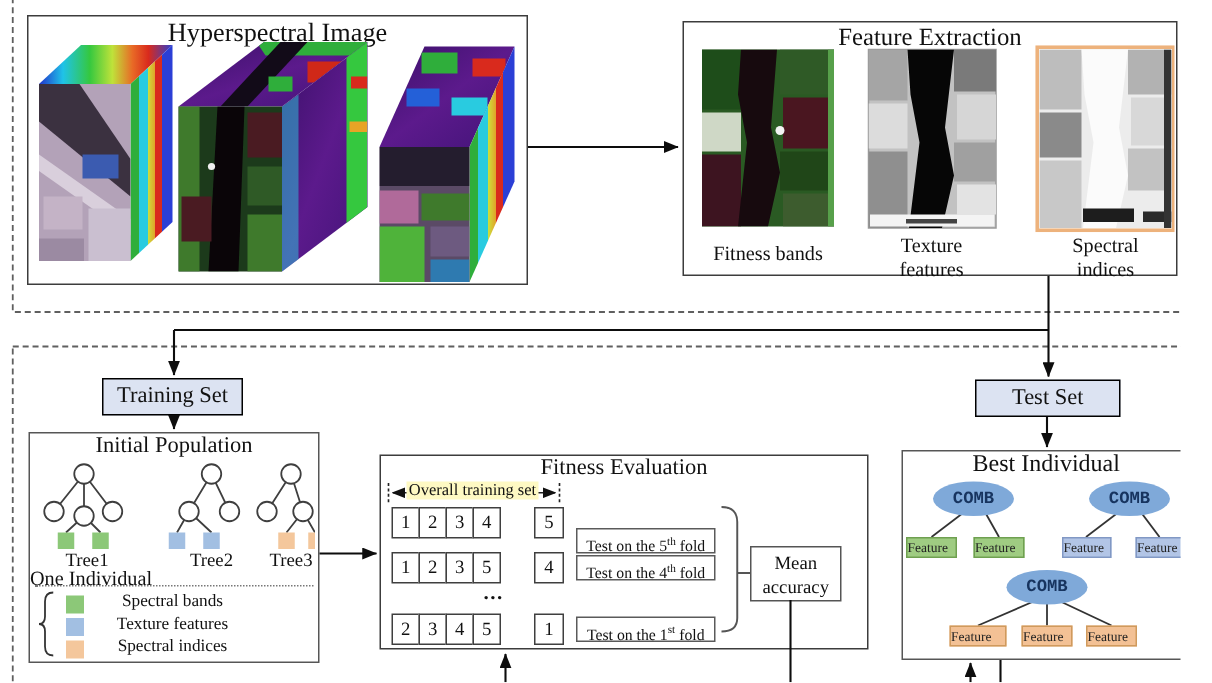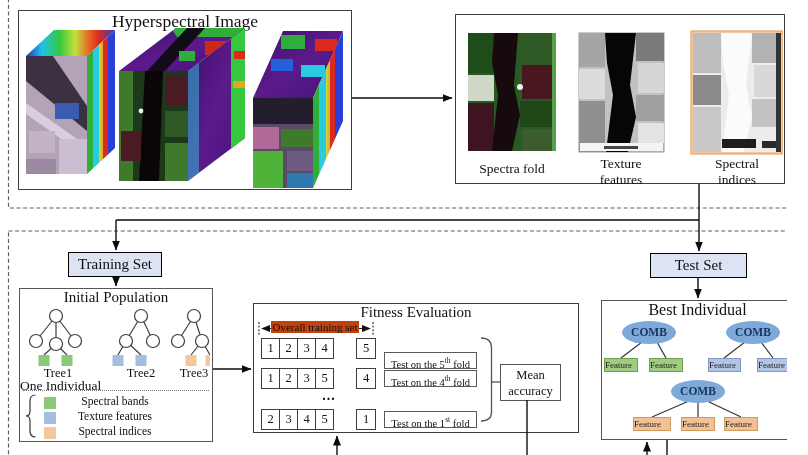--- a/index.html
+++ b/index.html
@@ -17,25 +17,25 @@
   .divider{position:absolute;left:3px;right:3px;border-top:1.6px dotted #777;}
   .swatch{position:absolute;width:12px;height:12px;}
   .legendlabel{position:absolute;left:25px;width:140px;text-align:center;font-size:11.5px;}
   .cellbox{position:absolute;width:19px;height:21px;border:1.1px solid #3f3f3f;background:#fff;
            box-sizing:border-box;text-align:center;font-size:12.5px;line-height:19px;}
   .testbox{position:absolute;left:130px;width:93px;height:17px;border:1px solid #5a5a5a;background:#fff;
            box-sizing:border-box;text-align:center;font-size:10.5px;line-height:15px;white-space:nowrap;}
   .testbox sup{font-size:7.5px;}
   .ellipsis{position:absolute;font-size:14px;font-weight:bold;letter-spacing:1px;}
   .rulerlabel{position:absolute;left:17px;top:17px;width:88px;text-align:center;
-              font-size:11px;background:#c2410c;white-space:nowrap;}
+              font-size:11px;background:#fef9c3;white-space:nowrap;}
   .meanbox{position:absolute;left:246px;top:60px;width:61px;height:37px;border:1.2px solid #555;
            box-sizing:border-box;text-align:center;font-size:12.5px;line-height:16px;padding-top:2px;}
   .comb{position:absolute;width:54px;height:23px;border-radius:50%;background:#7fa9d9;color:#17345f;
-        text-align:center;font-size:11.5px;line-height:23px;font-weight:bold;}
+        text-align:center;font-size:11.5px;line-height:23px;font-weight:bold;font-family:Liberation Mono, monospace;}
   .featbox{position:absolute;height:14px;border:1px solid;box-sizing:border-box;
            text-align:left;font-size:9px;line-height:12px;color:#222;}
   .featbox.green{background:#9fcc82;border-color:#6fa050;}
   .featbox.blue{background:#b2c5e6;border-color:#8198c4;}
   .featbox.orange{background:#f3c195;border-color:#cf9a5d;}
 </style>
 </head>
 <body>
 
 <div class="canvas">
@@ -141,20 +141,21 @@
         <rect x="234" y="116" width="26" height="22" fill="#b06a9a"></rect>
         <rect x="262" y="118" width="32" height="18" fill="#3f7a2c"></rect>
         <rect x="234" y="140" width="30" height="37" fill="#4fb33a"></rect>
         <rect x="268" y="140" width="26" height="20" fill="#6d5a80"></rect>
         <rect x="268" y="162" width="26" height="15" fill="#2e7ab0"></rect>
       </g>
     </svg>
   </div>
 
   <div class="box" style="left:455px;top:14px;width:330px;height:170px;">
+    <div class="box-title" style="font-size:16.5px;">Feature Extraction</div>
     <svg class="innersvg" width="327" height="167" viewBox="0 0 327 167">
       <defs>
         <clipPath id="fa">
             <rect x="12" y="18" width="88" height="118"></rect>
           </clipPath>
         <clipPath id="fb">
             <rect x="123" y="18" width="85" height="119"></rect>
           </clipPath>
         <clipPath id="fc">
             <rect x="237" y="18" width="88" height="119"></rect>
@@ -197,21 +198,21 @@
         <rect x="237" y="92" width="28" height="45" fill="#c8c8c8"></rect>
         <polygon points="265,18 296,18 290,70 296,102 288,137 266,137 273,80 267,48" fill="#fbfbfb"></polygon>
         <rect x="296" y="18" width="29" height="30" fill="#b2b2b2"></rect>
         <rect x="298" y="50" width="27" height="32" fill="#d8d8d8"></rect>
         <rect x="296" y="84" width="29" height="28" fill="#c2c2c2"></rect>
         <rect x="266" y="124" width="34" height="9" fill="#1d1d1d"></rect>
         <rect x="306" y="126" width="19" height="7" fill="#2a2a2a"></rect>
         <rect x="320" y="18" width="5" height="119" fill="#333"></rect>
       </g>
     </svg>
-    <div class="imglabel" style="left:1px;top:146px;width:110px;">Spectra fold</div>
+    <div class="imglabel" style="left:1px;top:146px;width:110px;">Fitness bands</div>
     <div class="imglabel" style="left:130px;top:141px;width:70px;">Texture features</div>
     <div class="imglabel" style="left:246px;top:141px;width:70px;">Spectral indices</div>
   </div>
 
   <div class="pill" style="left:68px;top:252px;width:94px;height:25px;">Training Set</div>
   <div class="pill" style="left:650px;top:253px;width:97px;height:25px;">Test Set</div>
 
   <div class="box" style="left:19px;top:288px;width:194px;height:154px;border-width:1.8px;border-color:#565656;">
     <div class="box-title" style="font-size:15px;">Initial Population</div>
     <svg class="innersvg" width="190" height="150" viewBox="0 0 190 150">

